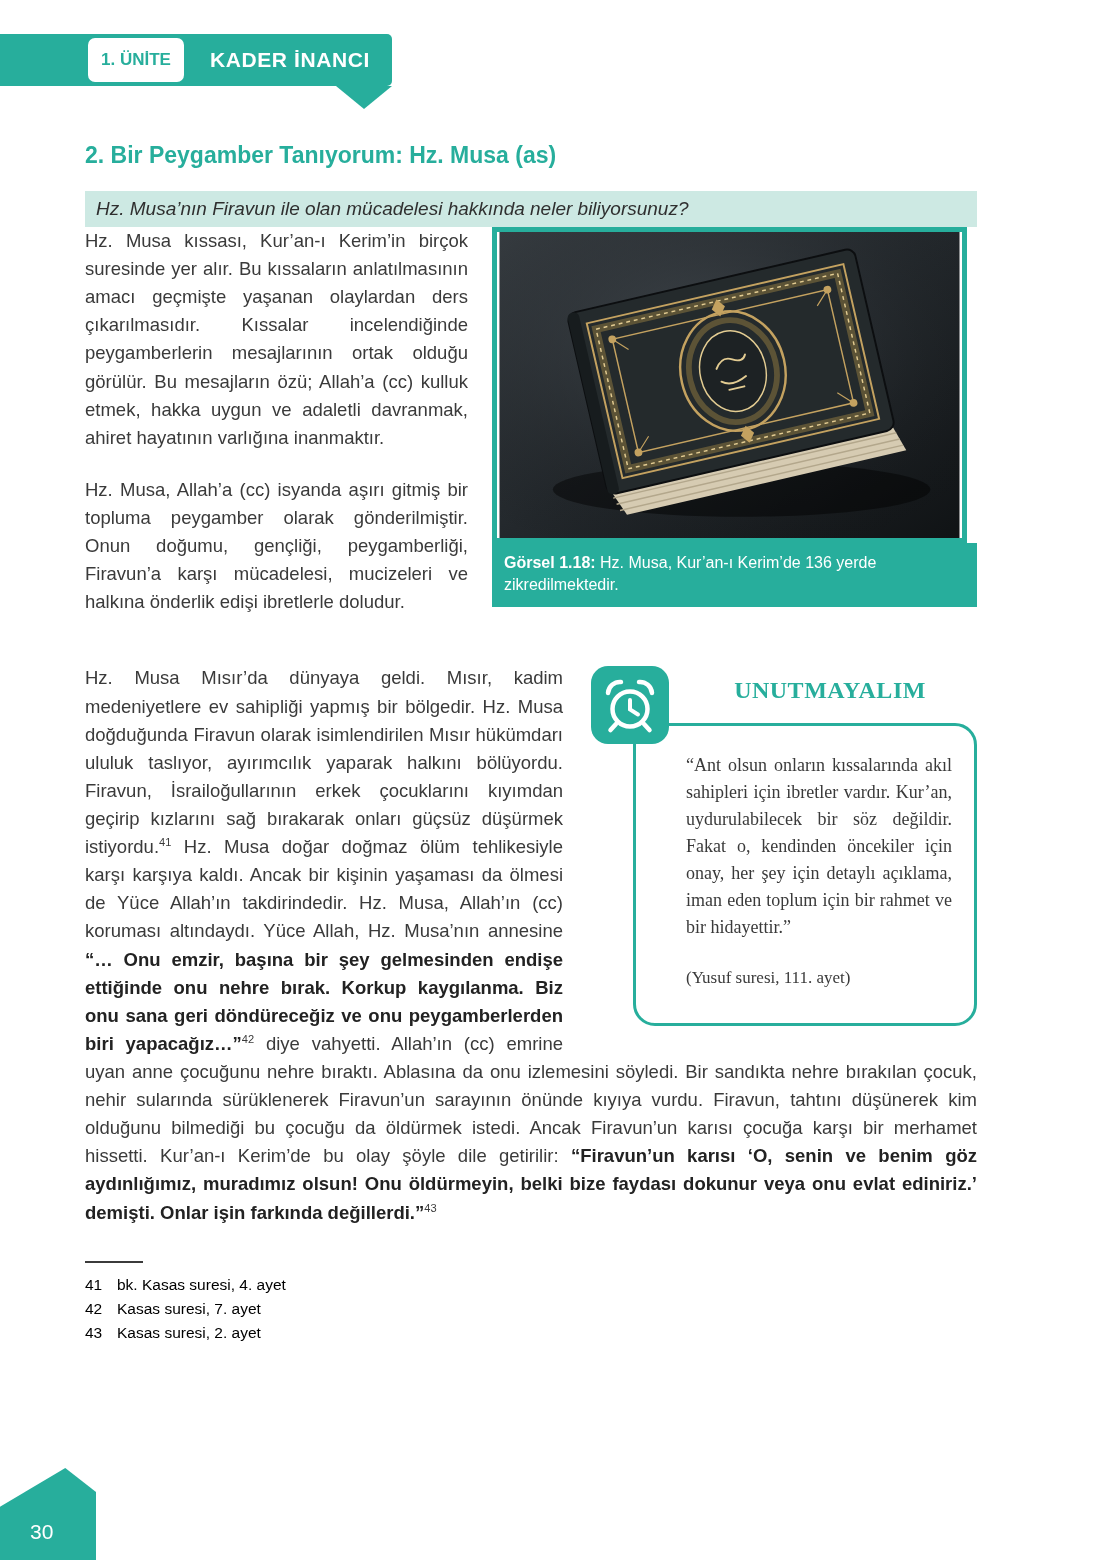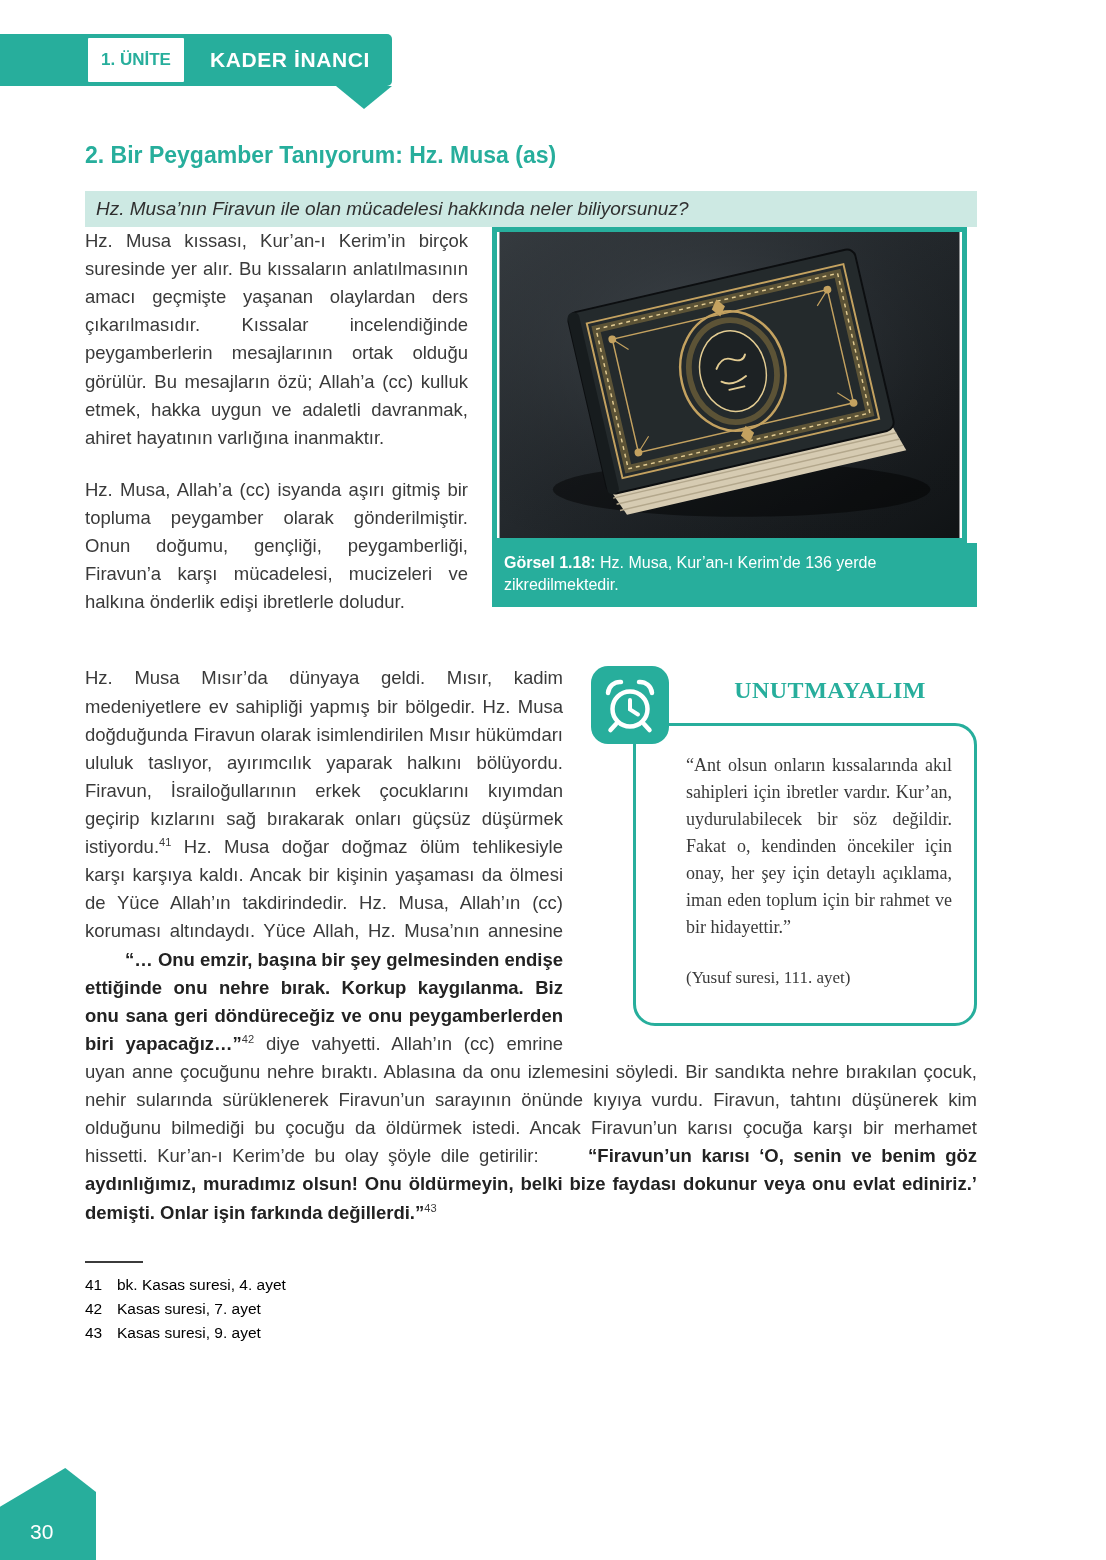--- a/index.html
+++ b/index.html
@@ -29,21 +29,21 @@
   }
   .header-tail{
     position:absolute;top:86px;left:336px;
     width:56px;height:23px;
     background:var(--accent);
     clip-path:polygon(0 0,100% 0,50% 100%);
   }
   .unit-badge{
     background:#ffffff;color:var(--accent);
     font-weight:bold;font-size:17px;
-    padding:12px 13px;border-radius:1px;
+    padding:12px 13px;border-radius:7px;
     white-space:nowrap;
   }
   .header-title{
     color:#ffffff;font-weight:bold;font-size:21px;
     letter-spacing:.6px;white-space:nowrap;
   }
 
   
   .content{
     position:absolute;top:142px;left:85px;width:892px;
@@ -77,21 +77,21 @@
   .figure-caption{
     background:var(--accent);
     color:#ffffff;
     font-size:16px;line-height:1.35;
     padding:9px 12px 12px 12px;
   }
   .figure-caption .cap-label{font-weight:bold;}
 
   .section2{margin-top:24px;}
   .rich-par sup{font-size:.6em;line-height:0;}
-  .rich-par .b{font-weight:bold;color:#222222;margin-left:40px;}
+  .rich-par .b{font-weight:bold;color:#222222;}
 
   
   .remember{
     float:right;width:386px;
     margin:2px 0 14px 28px;
     position:relative;
     font-family:Liberation Serif, serif;
   }
   .remember-icon{
     position:absolute;top:0;left:0;
@@ -243,21 +243,21 @@
 
       <div class="footnotes">
         <div class="fn-rule"></div>
         <div class="fn-row">
           <span class="fn-num">41</span><span>bk. Kasas suresi, 4. ayet</span>
         </div>
         <div class="fn-row">
           <span class="fn-num">42</span><span>Kasas suresi, 7. ayet</span>
         </div>
         <div class="fn-row">
-          <span class="fn-num">43</span><span>Kasas suresi, 9. ayet</span>
+          <span class="fn-num">43</span><span>Kasas suresi, 2. ayet</span>
         </div>
       </div>
 
     </div>
   </div>
 
   <div class="page-num-shape"></div>
   <div class="page-num">30</div>
 
 </div>

